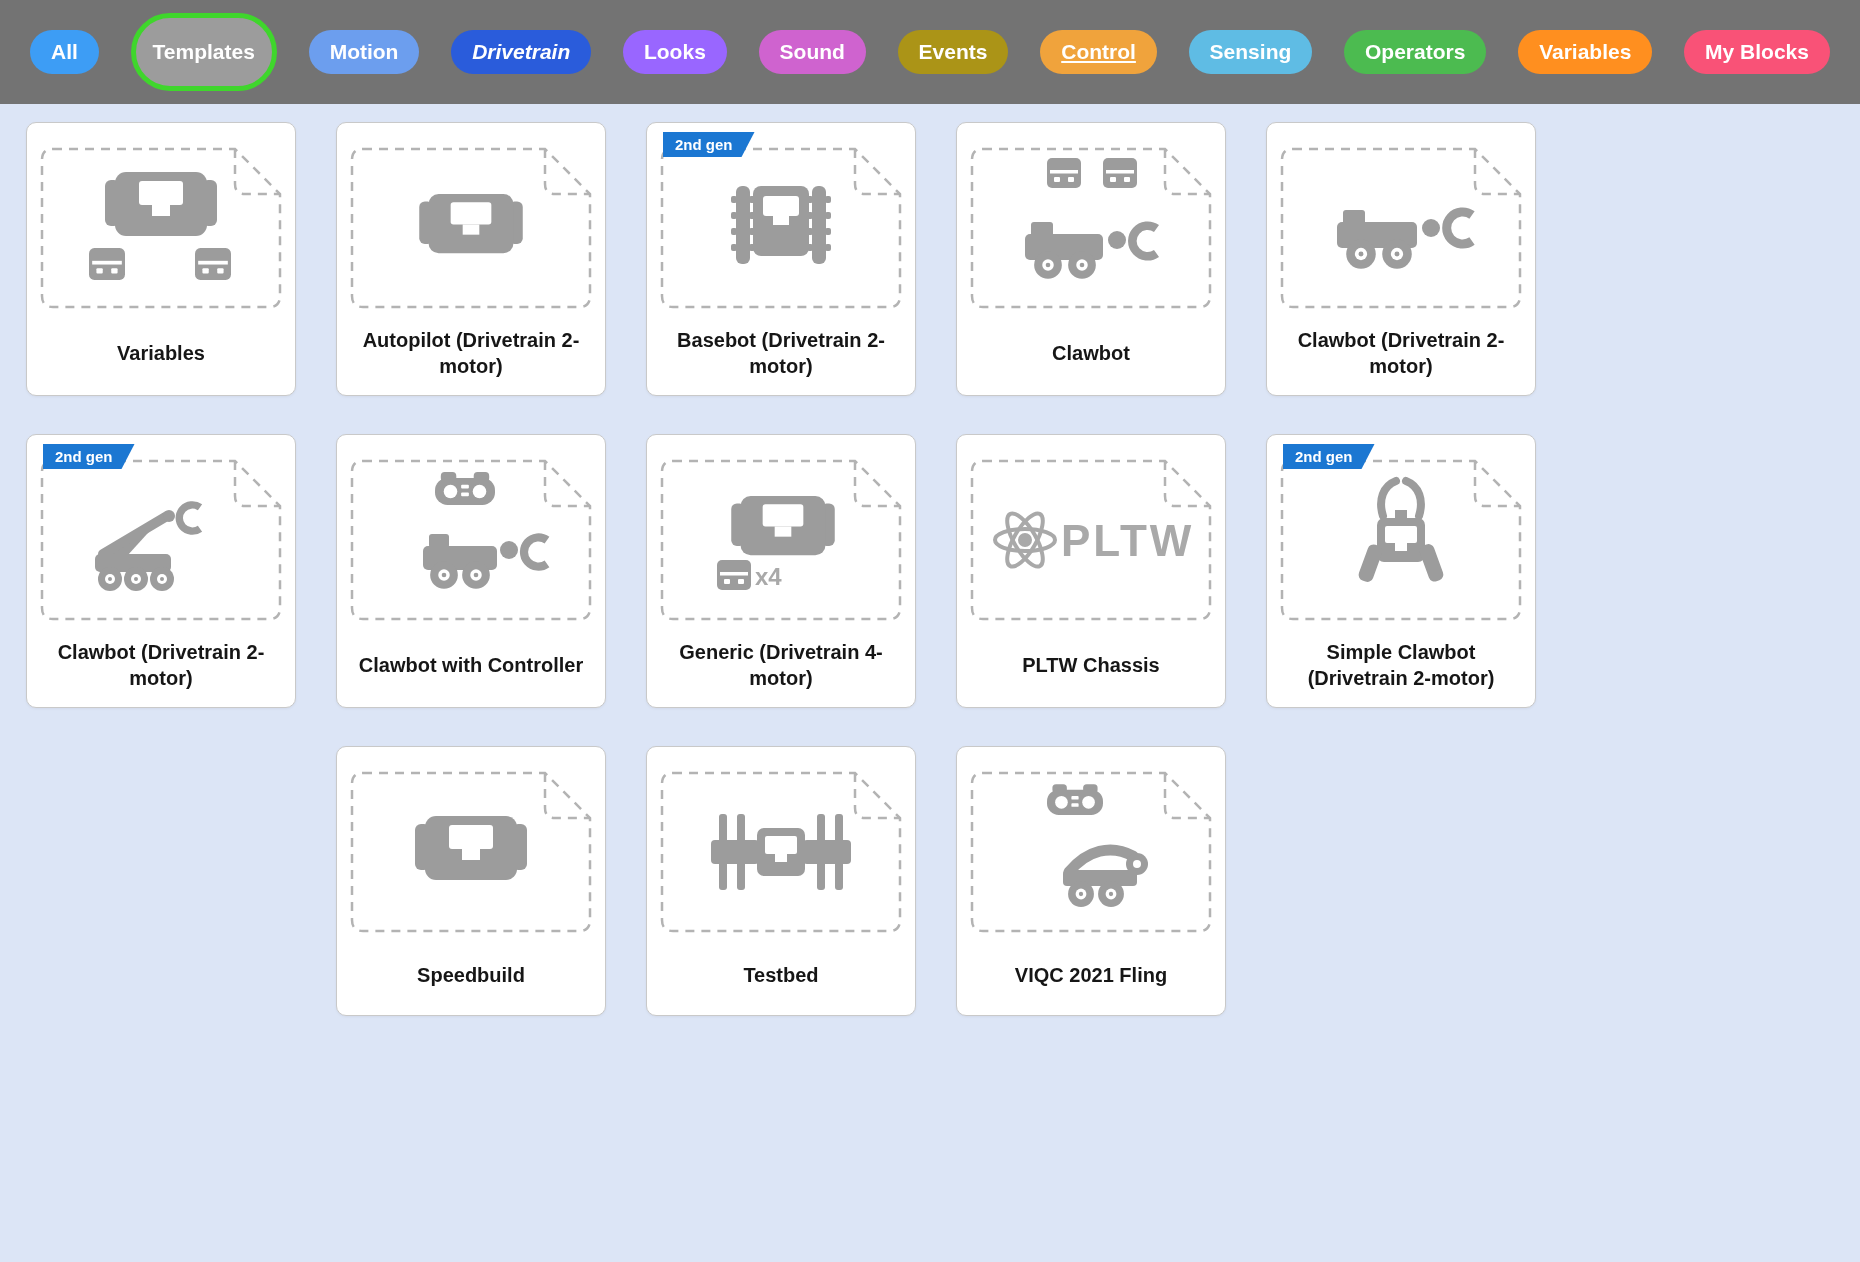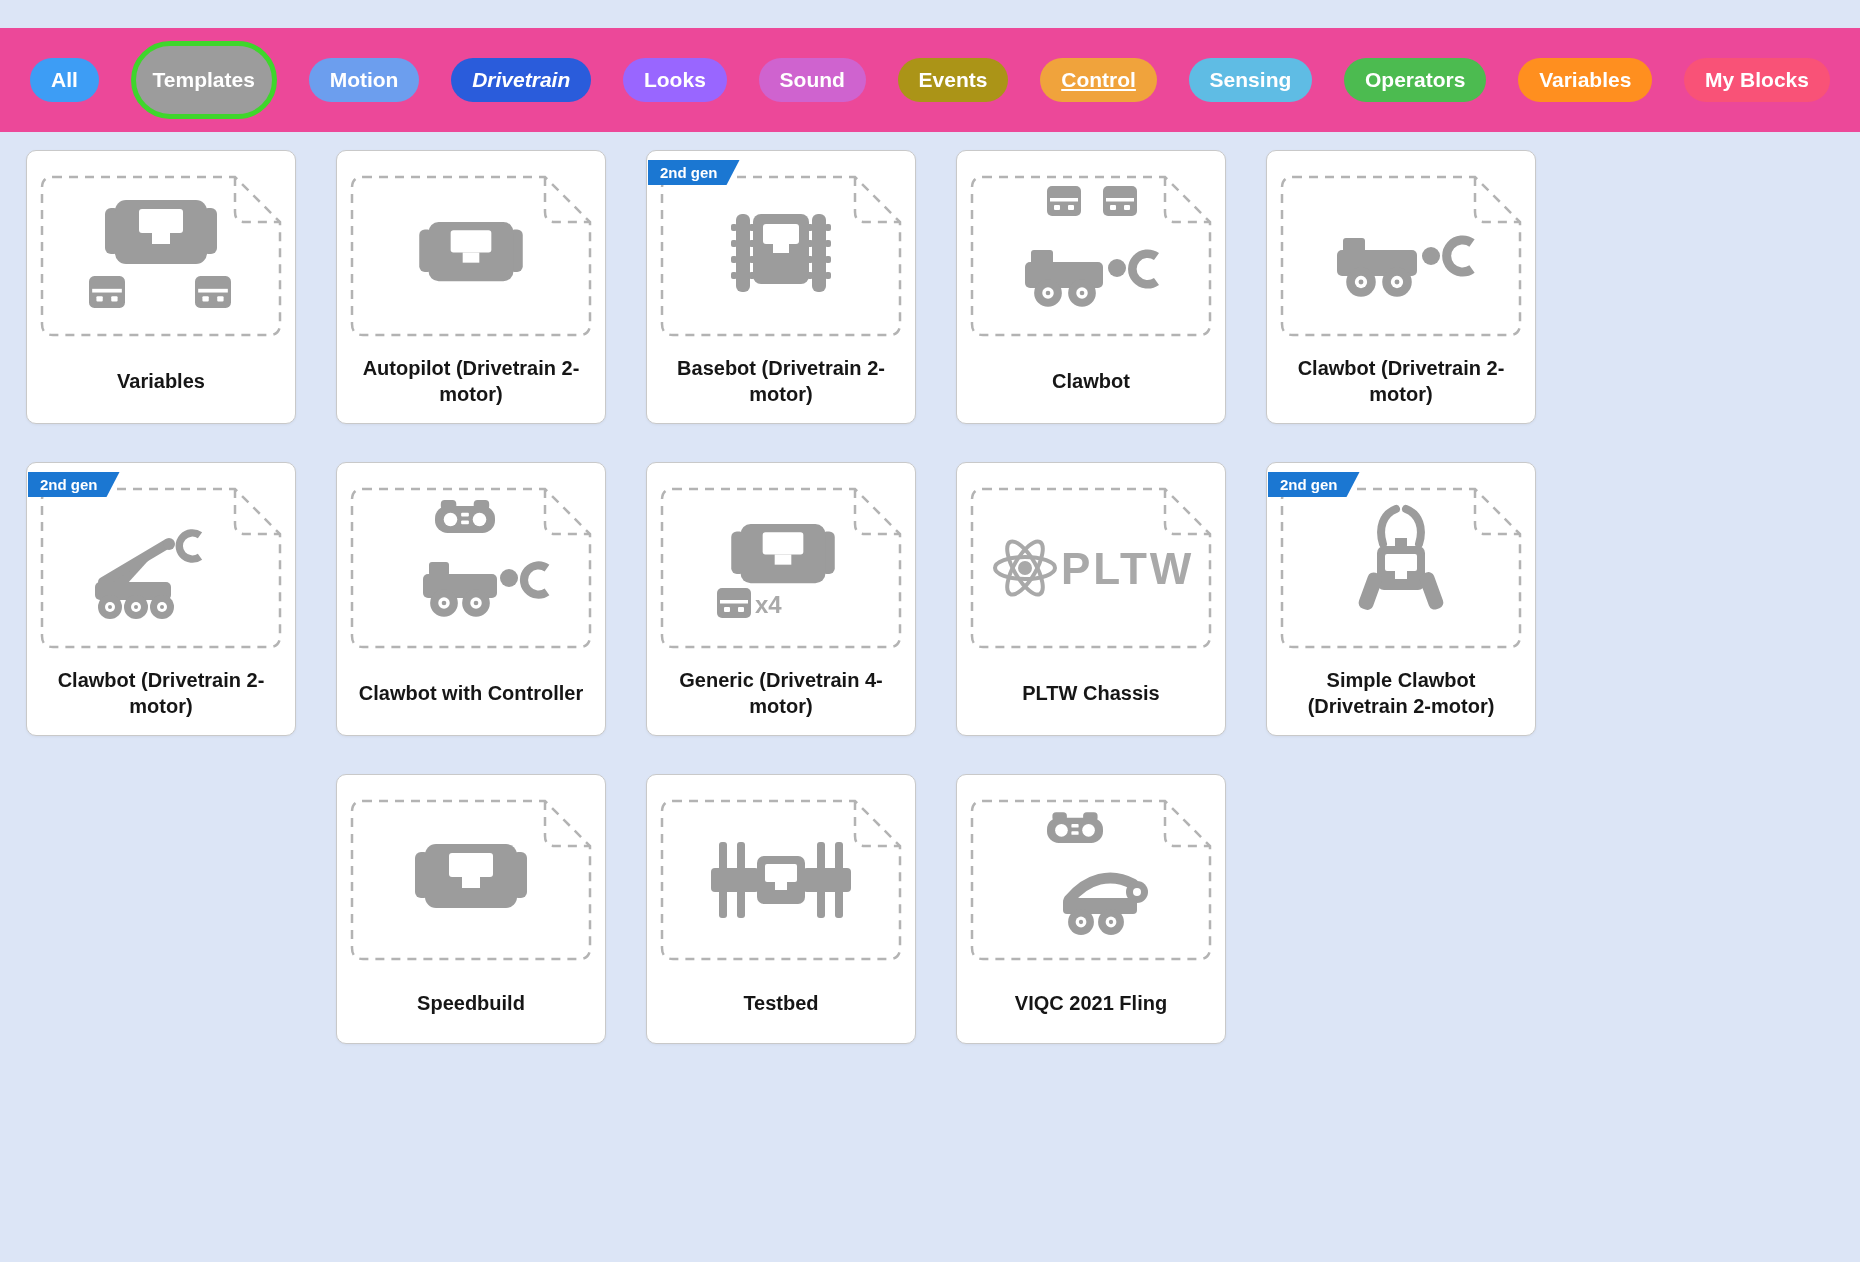--- a/index.html
+++ b/index.html
@@ -3,24 +3,23 @@
 <meta charset="utf-8">
 <style>
   * { margin:0; padding:0; box-sizing:border-box; }
   html,body { width:1860px; height:1262px; }
   body {
     font-family:"Liberation Sans","DejaVu Sans",sans-serif;
     background:#dce5f6;
     overflow:hidden;
   }
   .topbar {
-    height:104px; background:#ec4899;
+    height:104px; background:#737373;
     display:flex; align-items:center; justify-content:space-between;
     padding:0 30px;
-    margin-top:28px;
   }
   .pill {
     border:none; border-radius:999px;
     padding:10px 21px; font-size:21px; font-weight:700;
     color:#fff; font-family:inherit; cursor:pointer; white-space:nowrap;
     line-height:1.1;
   }
   .pill.selected { border:5px solid #3fd62c; padding:22px 17px; }
   .grid {
     width:1510px; margin:18px 0 0 26px;
@@ -35,21 +34,21 @@
     box-shadow:0 1px 3px rgba(0,0,0,.05);
   }
   .icon-area { height:186px; position:relative; }
   .icon-area svg { position:absolute; inset:0; width:100%; height:100%; }
   .card-label {
     flex:1; display:flex; align-items:center; justify-content:center;
     text-align:center; font-size:20px; font-weight:700; color:#161616;
     line-height:1.3; padding:6px 4px 12px;
   }
   .badge {
-    position:absolute; top:9px; left:1px;
+    position:absolute; top:9px; left:16px;
     color:#fff; font-size:15px; font-weight:700;
     padding:4px 22px 4px 12px;
     clip-path:polygon(0 0, 100% 0, calc(100% - 13px) 100%, 0 100%);
     z-index:3;
   }
   .icon-text { font-family:"Liberation Sans","DejaVu Sans",sans-serif; font-weight:700; fill:#a9a9a9; }
   .defs-hidden { position:absolute; width:0; height:0; overflow:hidden; }
 </style>
 </head>
 <body>

